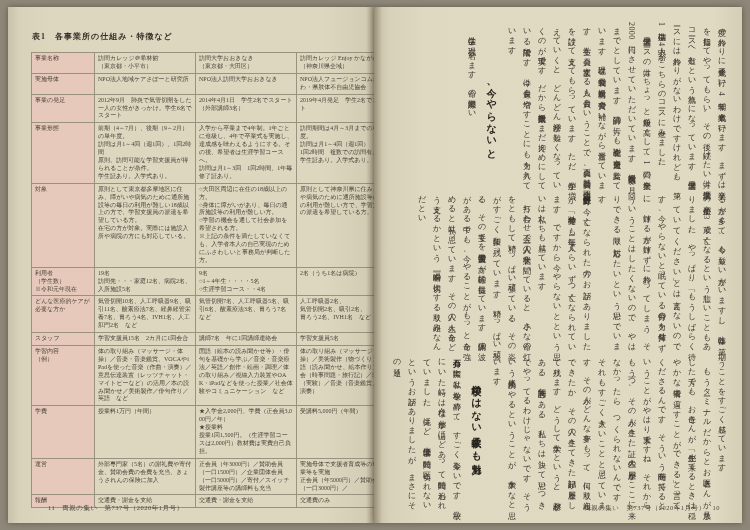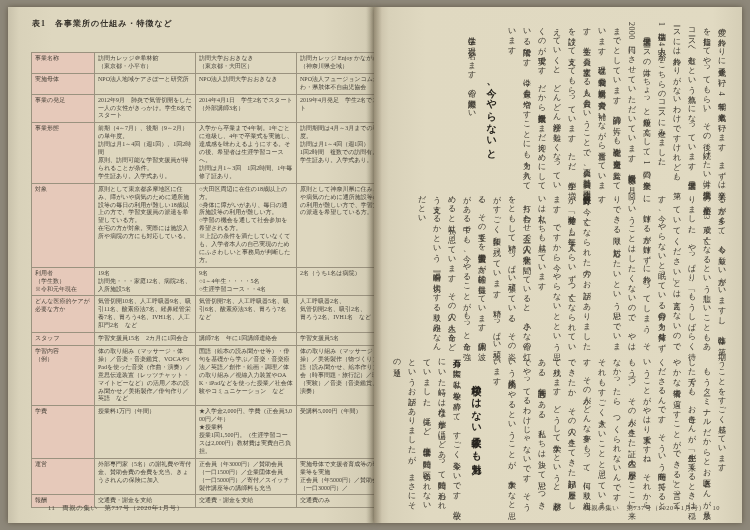--- a/index.html
+++ b/index.html
@@ -19,21 +19,21 @@
     left:374px;width:368px;
     background:linear-gradient(90deg,#c3b9a1 0,#d8d1b9 4%,#e0d9c1 14%,#e1dac2 92%,#d5ceb6 100%);
   }
   .gutter{
     position:absolute;top:7px;left:366px;width:16px;height:516px;
     background:linear-gradient(90deg,rgba(70,60,40,0) 0,rgba(70,60,40,.35) 50%,rgba(70,60,40,0) 100%);
     pointer-events:none;
   }
   
   .table-title{
-    position:absolute;left:24px;top:11px;
+    position:absolute;left:24px;top:24px;
     font-size:8px;font-weight:bold;letter-spacing:1px;color:#332f28;
   }
   table.compare{
     position:absolute;left:23px;top:45px;width:337px;
     border-collapse:collapse;table-layout:fixed;
     font-size:6px;line-height:1.32;color:#46423a;
   }
   table.compare td{
     border:1px solid #9a927f;
     padding:2px 3px;vertical-align:top;

